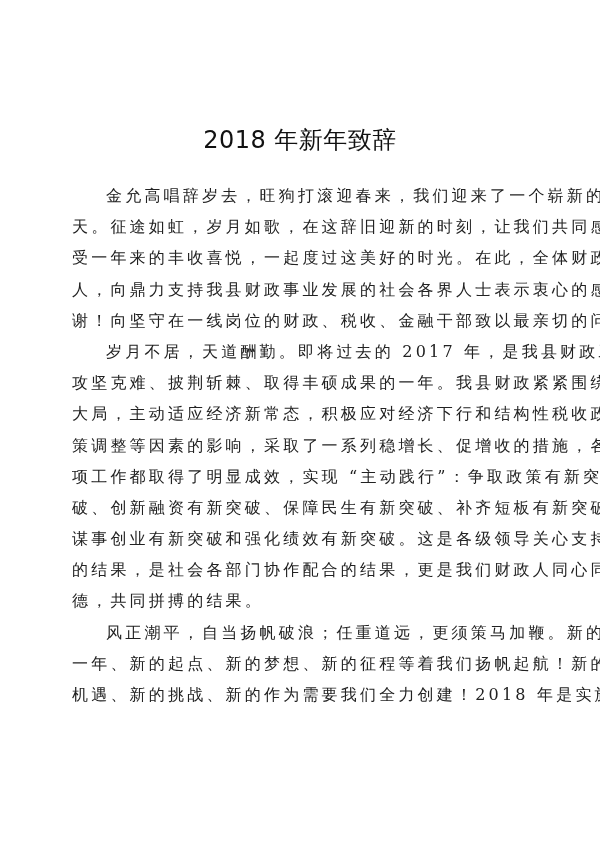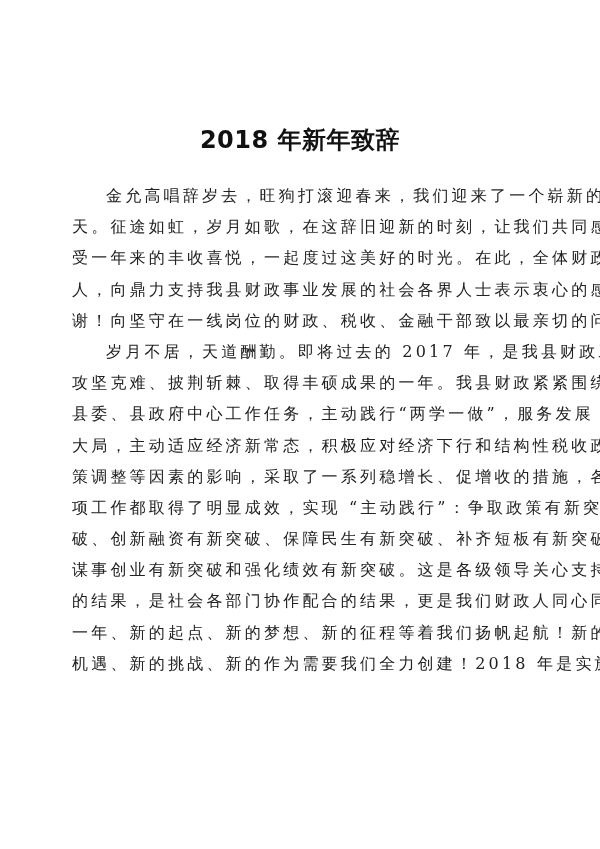--- a/index.html
+++ b/index.html
@@ -26,21 +26,20 @@
       position: absolute;
       left: 0;
       top: 124px;
       width: 600px;
       text-align: center;
       font-family: "DejaVu Sans", sans-serif;
       font-size: 24px;
       line-height: 32px;
       color: #111111;
       letter-spacing: 0.5px;
-      font-weight: bold;
     }
     .body-text {
       position: absolute;
       left: 72px;
       top: 180px;
       width: 452px;
       font-family: "DejaVu Serif", serif;
       font-size: 16px;
       color: #222222;
     }
@@ -73,27 +72,28 @@
       <div class="line indent">金允高唱辞岁去，旺狗打滚迎春来，我们迎来了一个崭新的春</div>
       <div class="line">天。征途如虹，岁月如歌，在这辞旧迎新的时刻，让我们共同感</div>
       <div class="line">受一年来的丰收喜悦，一起度过这美好的时光。在此，全体财政</div>
       <div class="line">人，向鼎力支持我县财政事业发展的社会各界人士表示衷心的感</div>
       <div class="line">谢！向坚守在一线岗位的财政、税收、金融干部致以最亲切的问</div>
     </div>
 
     <div>
       <div class="line indent">岁月不居，天道酬勤。即将过去的 2017 年，是我县财政工作</div>
       <div class="line">攻坚克难、披荆斩棘、取得丰硕成果的一年。我县财政紧紧围绕</div>
-      <div class="line">县委、县政府中心工作任务，主动践行“两学一做”，服务发展</div>
       <div class="line">大局，主动适应经济新常态，积极应对经济下行和结构性税收政</div>
       <div class="line">策调整等因素的影响，采取了一系列稳增长、促增收的措施，各</div>
       <div class="line">项工作都取得了明显成效，实现 “主动践行”：争取政策有新突</div>
       <div class="line">破、创新融资有新突破、保障民生有新突破、补齐短板有新突破、</div>
       <div class="line">谋事创业有新突破和强化绩效有新突破。这是各级领导关心支持</div>
       <div class="line">的结果，是社会各部门协作配合的结果，更是我们财政人同心同</div>
+      <div class="line last">德，共同拼搏的结果。</div>
     </div>
 
     <div>
+      <div class="line indent">风正潮平，自当扬帆破浪；任重道远，更须策马加鞭。新的</div>
       <div class="line">一年、新的起点、新的梦想、新的征程等着我们扬帆起航！新的</div>
       <div class="line">机遇、新的挑战、新的作为需要我们全力创建！2018 年是实施“十</div>
     </div>
   </div>
 </div>
 
 </body></html>

